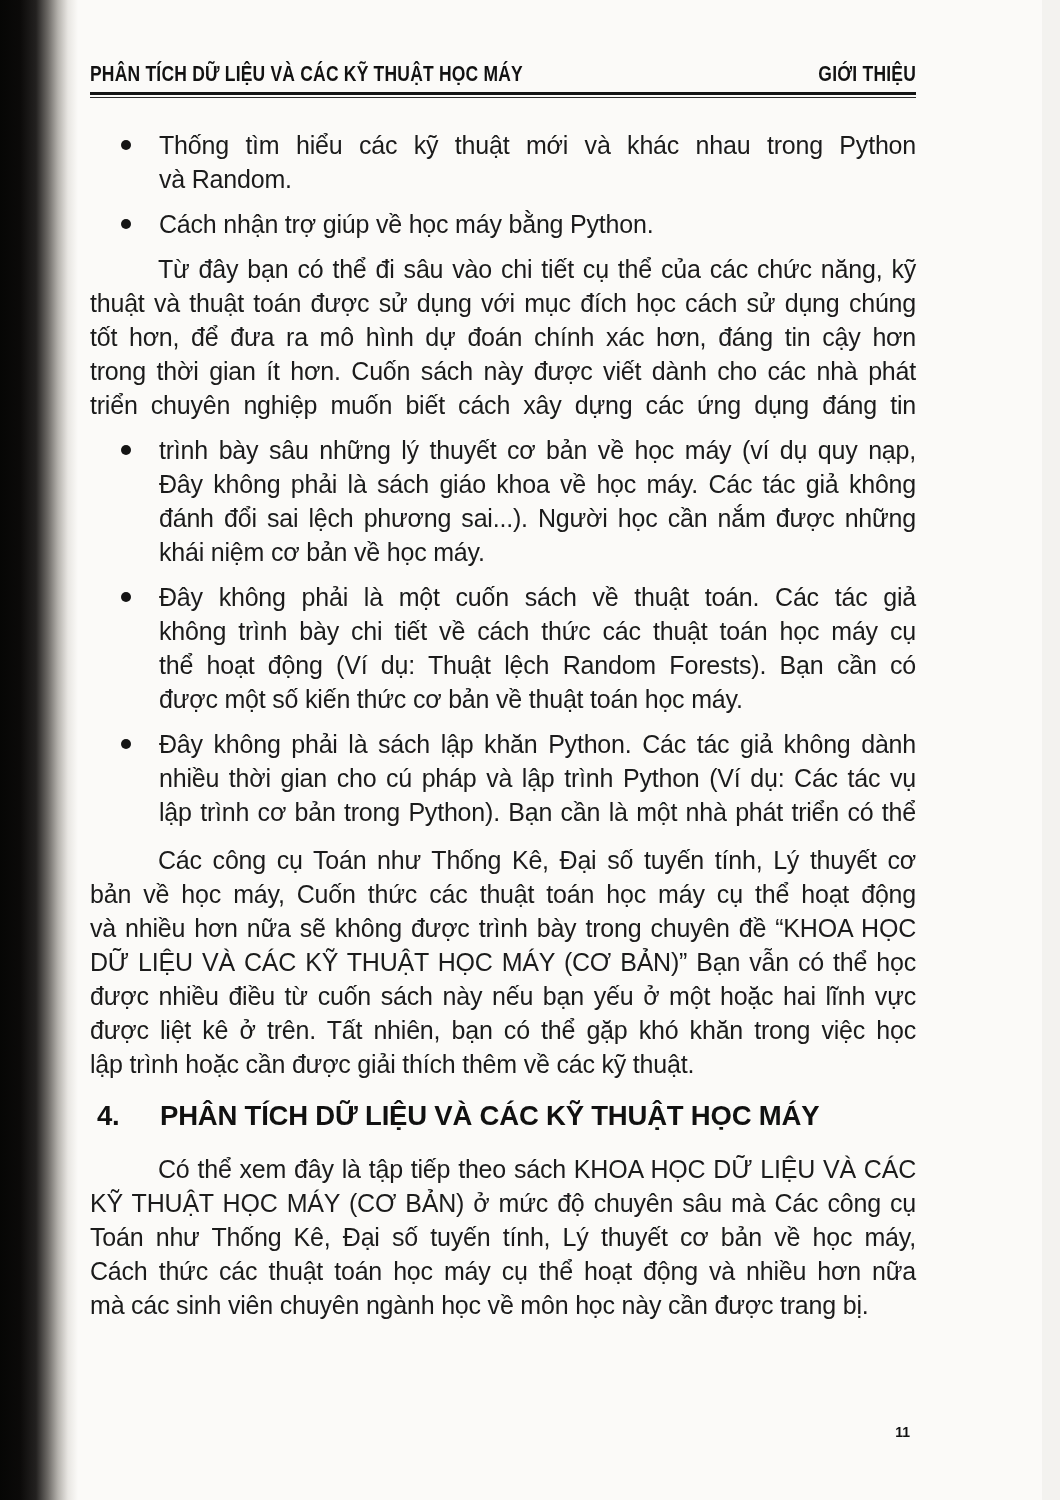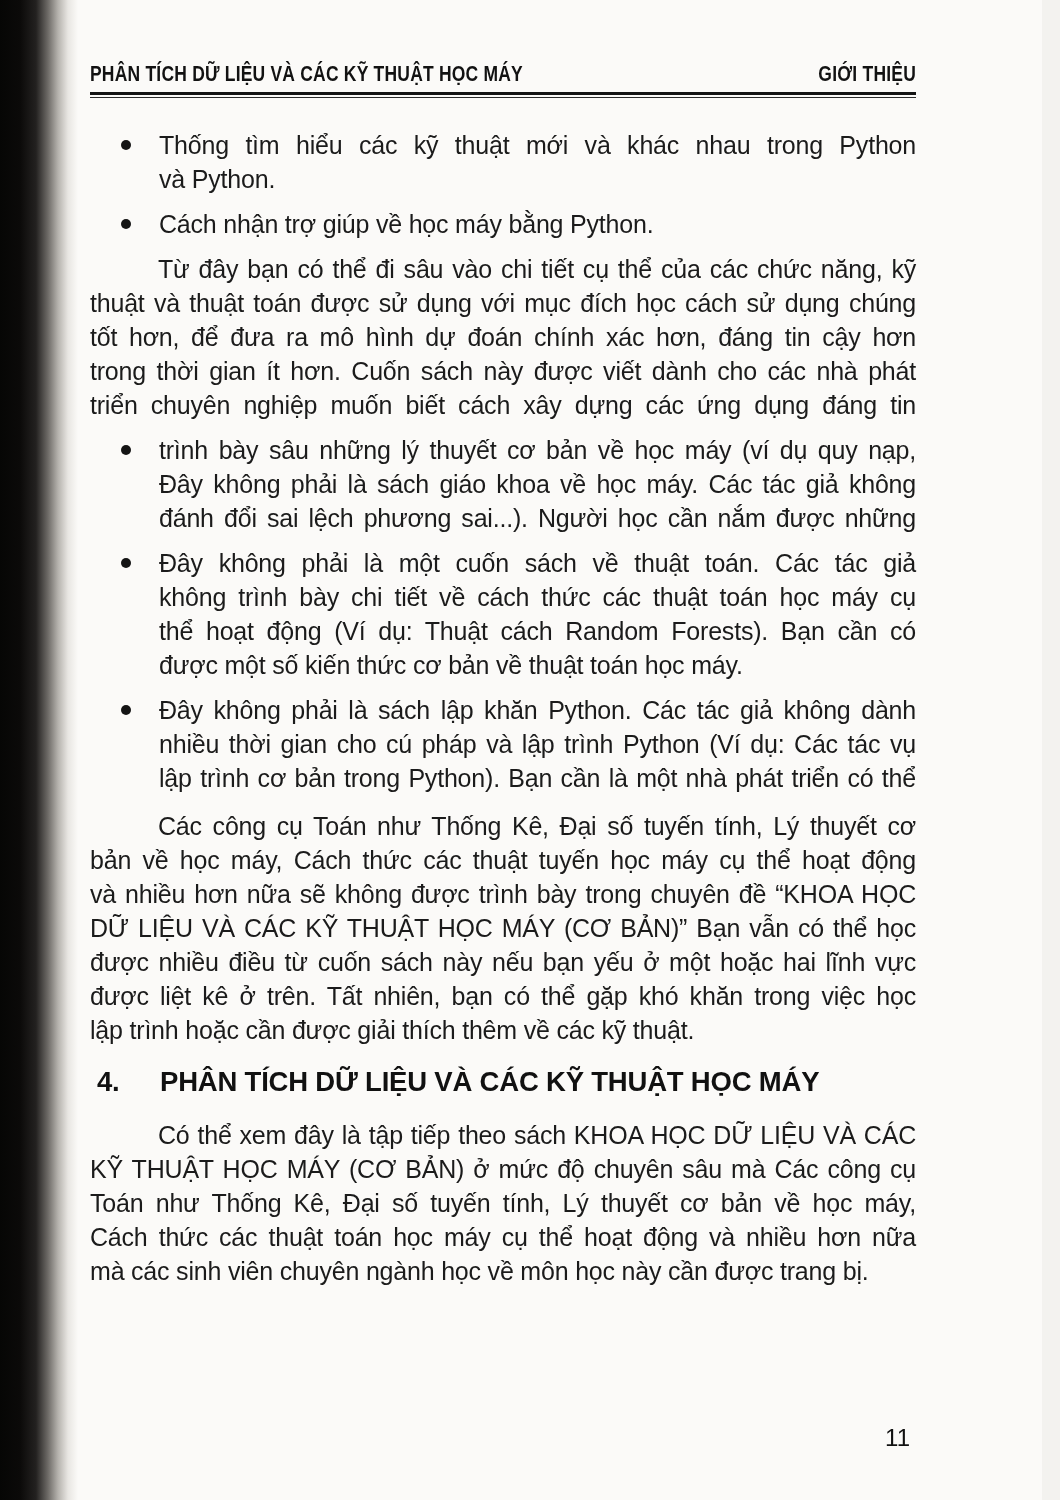--- a/index.html
+++ b/index.html
@@ -59,75 +59,76 @@
   .block.para.gap-large { margin-top: 14px; }
   .block.heading {
     margin-top: 16px; margin-bottom: 17px;
     font-weight: 700; font-size: 27.5px; line-height: 38px;
     display: flex; white-space: nowrap; color: #111;
   }
   .block.heading .heading-number { width: 63px; flex: 0 0 auto; padding-left: 7px; }
   
   .page-number {
     position: absolute; top: 1424px; right: 132px;
-    font-weight: 400; font-size: 24px; color: #111; text-align: center;
+    font-weight: 700; font-size: 14px; color: #111; text-align: center;
   }
 </style>
 </head>
 <body>
 
 <div class="page">
   <div class="gutter"></div>
 
   <div class="content">
     <div class="running-header">
       <span class="hdr left">PHÂN TÍCH DỮ LIỆU VÀ CÁC KỸ THUẬT HỌC MÁY</span>
       <span class="hdr right">GIỚI THIỆU</span>
     </div>
     <div class="header-rule"></div>
 
     <div class="blocks">
         <div class="block bullet">
           <span class="dot"></span>
           <div class="line">Thống tìm hiểu các kỹ thuật mới và khác nhau trong Python</div>
-          <div class="line last">và Python.</div>
+          <div class="line last">và Random.</div>
         </div>
         <div class="block bullet">
           <span class="dot"></span>
           <div class="line last">Cách nhận trợ giúp về học máy bằng Python.</div>
         </div>
         <div class="block para">
           <div class="line indent">Từ đây bạn có thể đi sâu vào chi tiết cụ thể của các chức năng, kỹ</div>
           <div class="line">thuật và thuật toán được sử dụng với mục đích học cách sử dụng chúng</div>
           <div class="line">tốt hơn, để đưa ra mô hình dự đoán chính xác hơn, đáng tin cậy hơn</div>
           <div class="line">trong thời gian ít hơn. Cuốn sách này được viết dành cho các nhà phát</div>
           <div class="line">triển chuyên nghiệp muốn biết cách xây dựng các ứng dụng đáng tin</div>
         </div>
         <div class="block bullet">
           <span class="dot"></span>
           <div class="line">trình bày sâu những lý thuyết cơ bản về học máy (ví dụ quy nạp,</div>
           <div class="line">Đây không phải là sách giáo khoa về học máy. Các tác giả không</div>
           <div class="line">đánh đổi sai lệch phương sai...). Người học cần nắm được những</div>
+          <div class="line last">khái niệm cơ bản về học máy.</div>
         </div>
         <div class="block bullet">
           <span class="dot"></span>
           <div class="line">Đây không phải là một cuốn sách về thuật toán. Các tác giả</div>
           <div class="line">không trình bày chi tiết về cách thức các thuật toán học máy cụ</div>
-          <div class="line">thể hoạt động (Ví dụ: Thuật cách Random Forests). Bạn cần có</div>
+          <div class="line">thể hoạt động (Ví dụ: Thuật lệch Random Forests). Bạn cần có</div>
           <div class="line last">được một số kiến thức cơ bản về thuật toán học máy.</div>
         </div>
         <div class="block bullet">
           <span class="dot"></span>
           <div class="line">Đây không phải là sách lập khăn Python. Các tác giả không dành</div>
           <div class="line">nhiều thời gian cho cú pháp và lập trình Python (Ví dụ: Các tác vụ</div>
           <div class="line">lập trình cơ bản trong Python). Bạn cần là một nhà phát triển có thể</div>
         </div>
         <div class="block para gap-large">
           <div class="line indent">Các công cụ Toán như Thống Kê, Đại số tuyến tính, Lý thuyết cơ</div>
-          <div class="line">bản về học máy, Cách thức các thuật tuyến học máy cụ thể hoạt động</div>
+          <div class="line">bản về học máy, Cuốn thức các thuật toán học máy cụ thể hoạt động</div>
           <div class="line">và nhiều hơn nữa sẽ không được trình bày trong chuyên đề “KHOA HỌC</div>
           <div class="line">DỮ LIỆU VÀ CÁC KỸ THUẬT HỌC MÁY (CƠ BẢN)” Bạn vẫn có thể học</div>
           <div class="line">được nhiều điều từ cuốn sách này nếu bạn yếu ở một hoặc hai lĩnh vực</div>
           <div class="line">được liệt kê ở trên. Tất nhiên, bạn có thể gặp khó khăn trong việc học</div>
           <div class="line last">lập trình hoặc cần được giải thích thêm về các kỹ thuật.</div>
         </div>
         <div class="block heading">
           <span class="heading-number">4.</span>
           <span class="heading-text">PHÂN TÍCH DỮ LIỆU VÀ CÁC KỸ THUẬT HỌC MÁY</span>
         </div>

